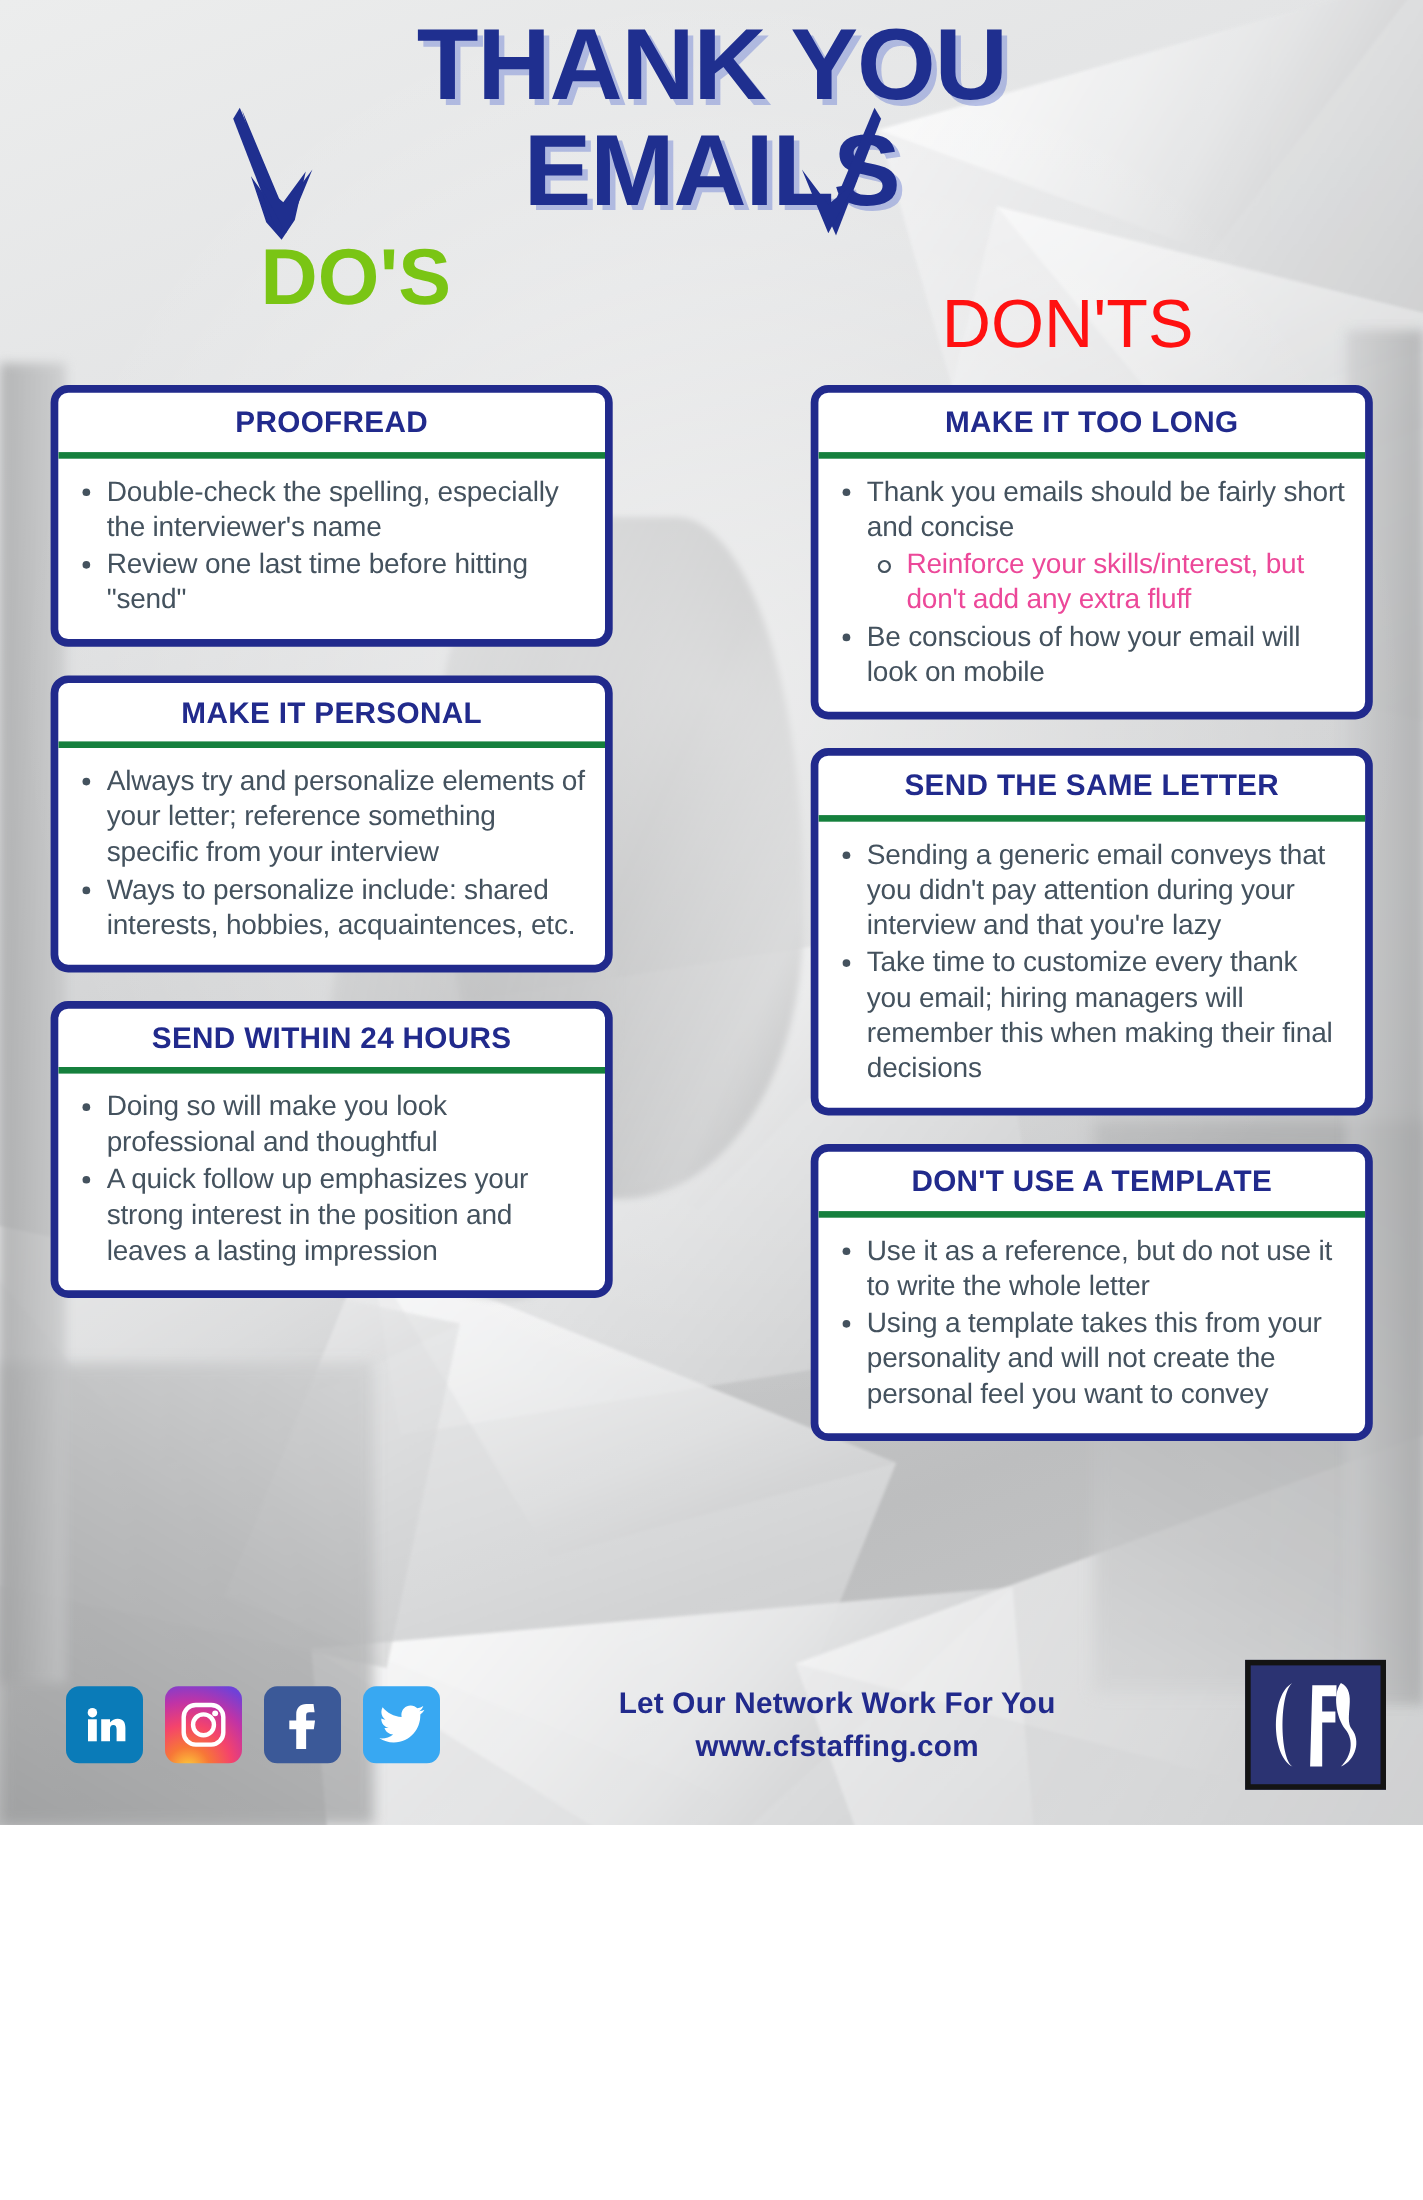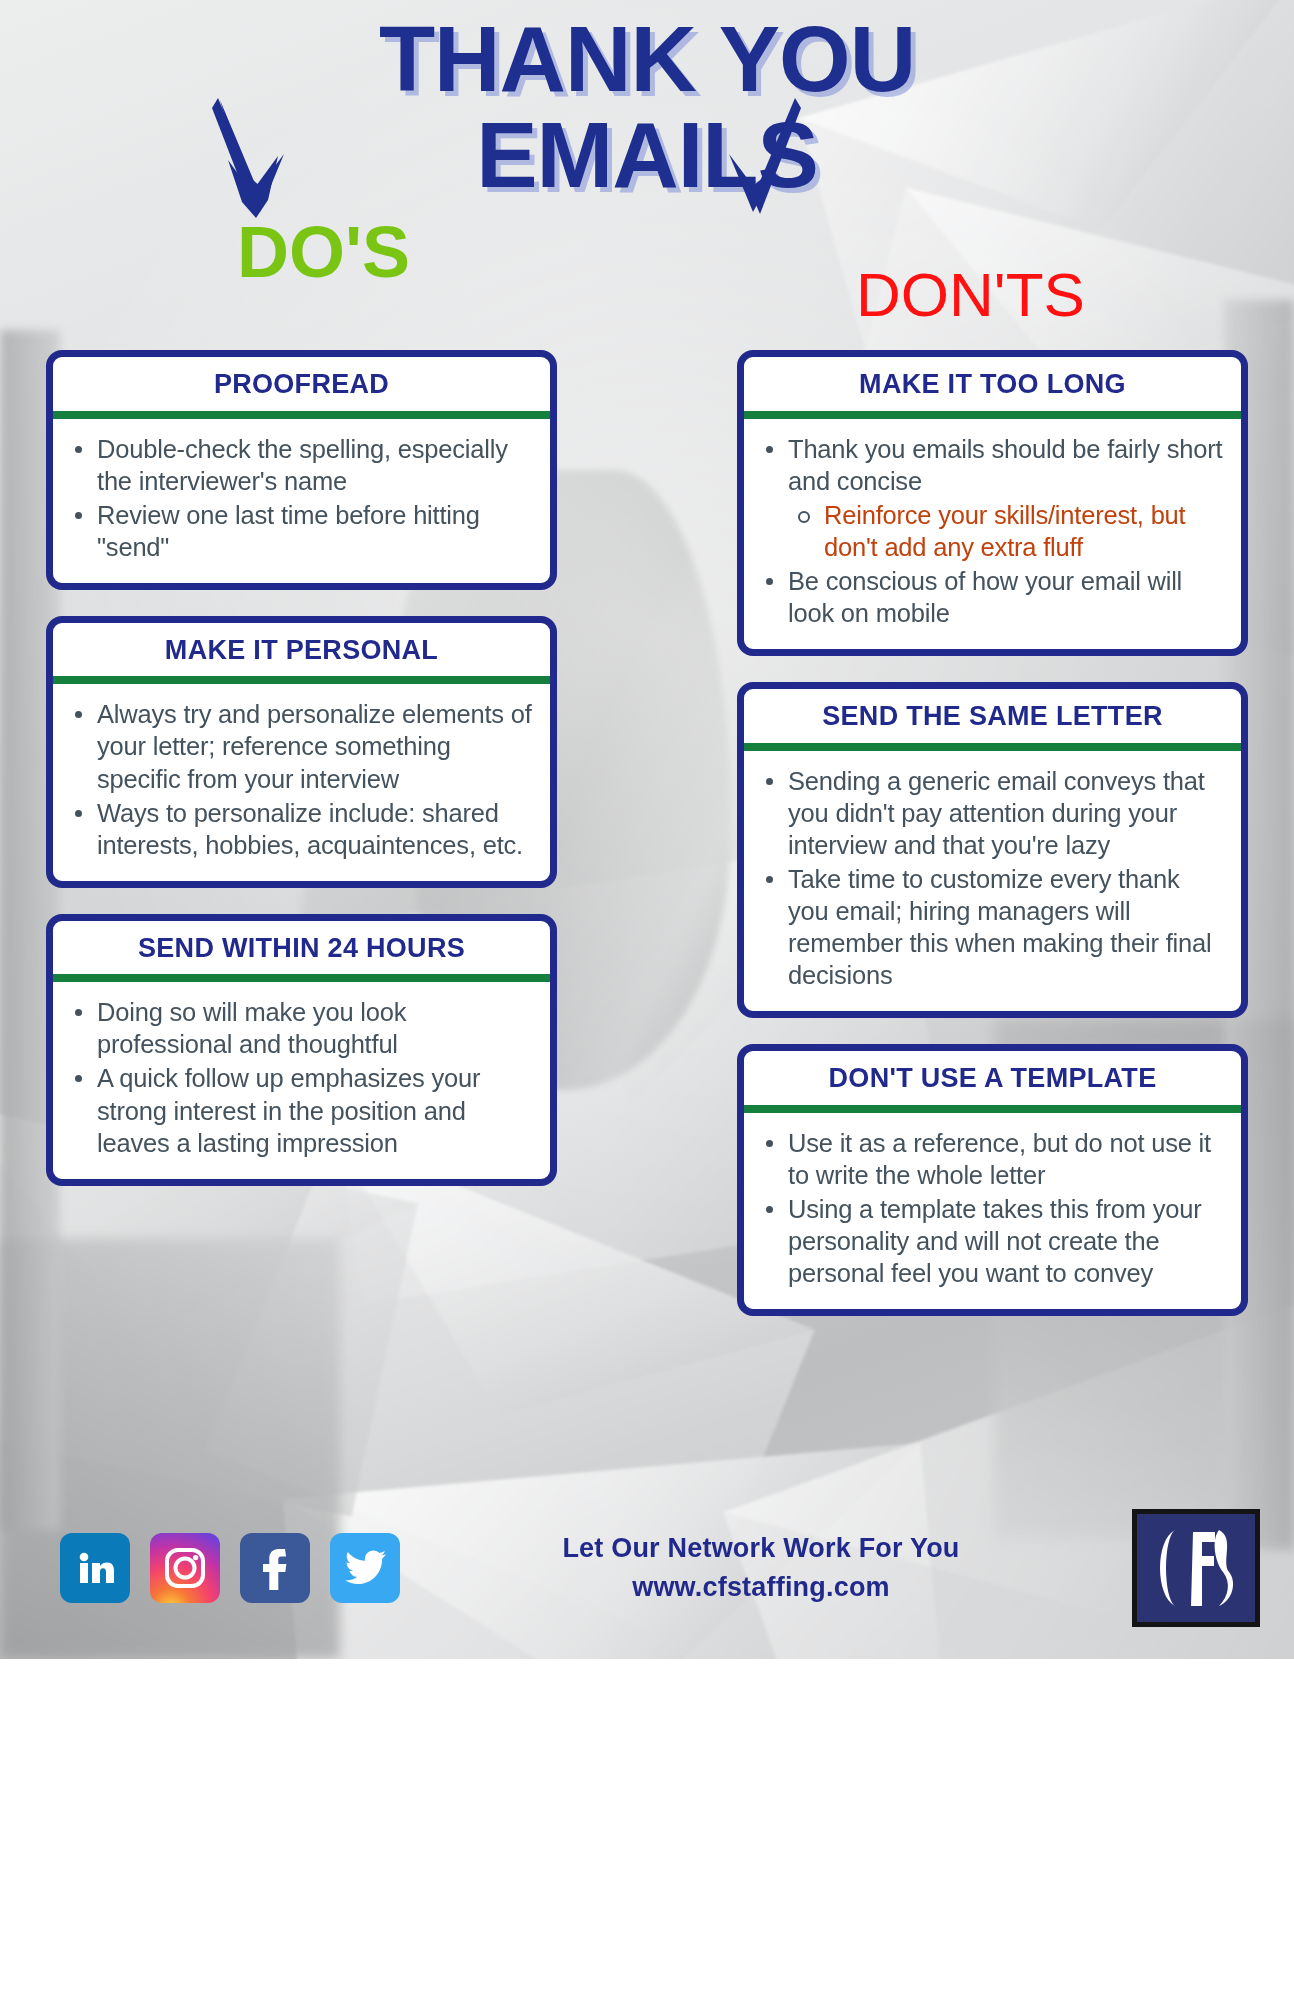--- a/index.html
+++ b/index.html
@@ -145,21 +145,21 @@
     border-radius: 16px;
     overflow: hidden;
   }
   .card-title {
     text-align: center;
     font-weight: 800;
     font-size: 27px;
     letter-spacing: 0.3px;
     color: #212a8c;
     padding: 12px 10px 11px 10px;
-    border-bottom: 8px solid #15803d;
+    border-bottom: 6px solid #15803d;
     line-height: 1.12;
   }
   .card-body { padding: 14px 16px 18px 14px; }
 
   ul.blist { list-style: none; }
   ul.blist > li {
     position: relative;
     padding-left: 30px;
     color: #44525e;
     font-size: 25.5px;
@@ -173,21 +173,21 @@
     position: absolute;
     left: 8px; top: 13px;
     width: 7px; height: 7px;
     border-radius: 50%;
     background: #44525e;
   }
   ul.sublist { list-style: none; margin-top: 2px; }
   ul.sublist > li {
     position: relative;
     padding-left: 36px;
-    color: #c2410c;
+    color: #ec4899;
     font-size: 25.5px;
     line-height: 1.26;
     letter-spacing: -0.2px;
   }
   ul.sublist > li:before {
     content: "";
     position: absolute;
     left: 10px; top: 12px;
     width: 8px; height: 8px;
     border-radius: 50%;

